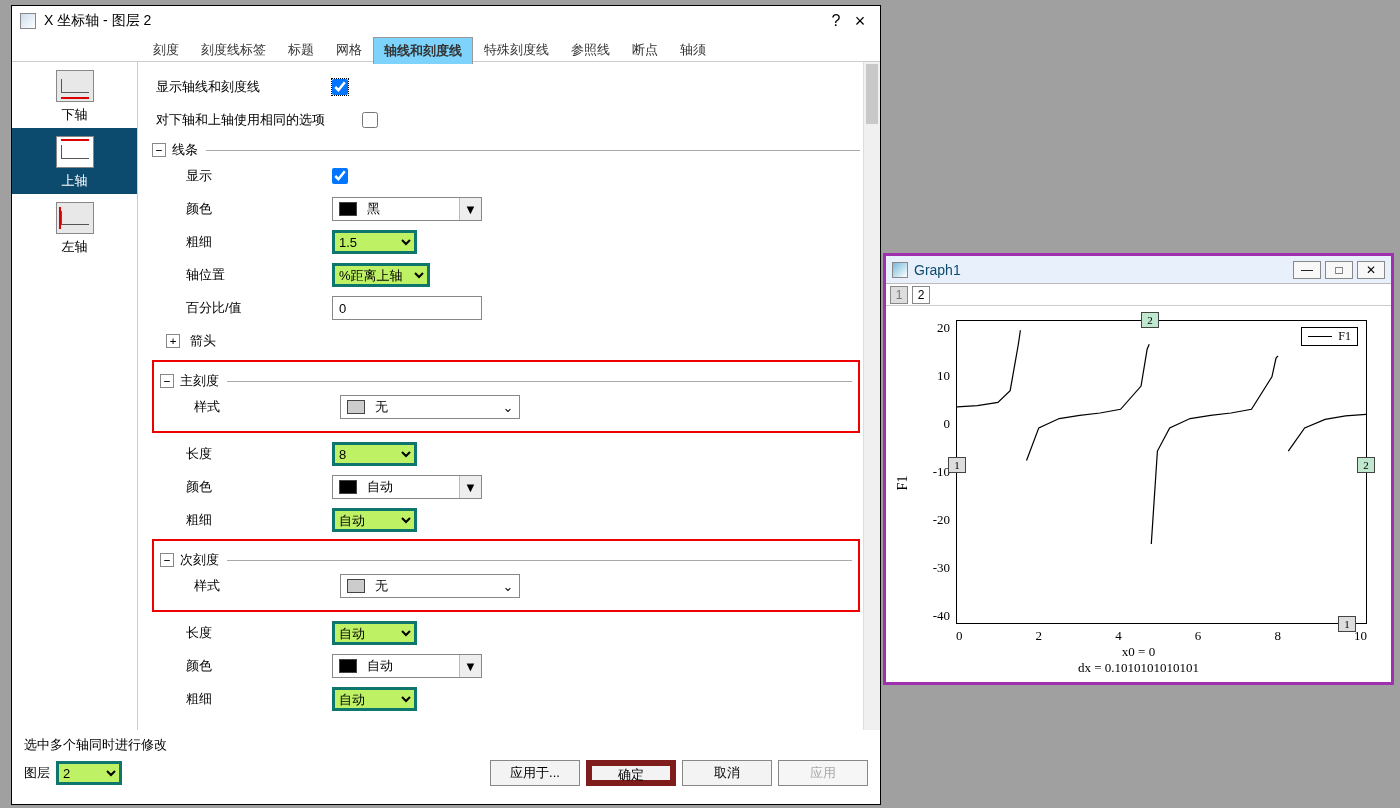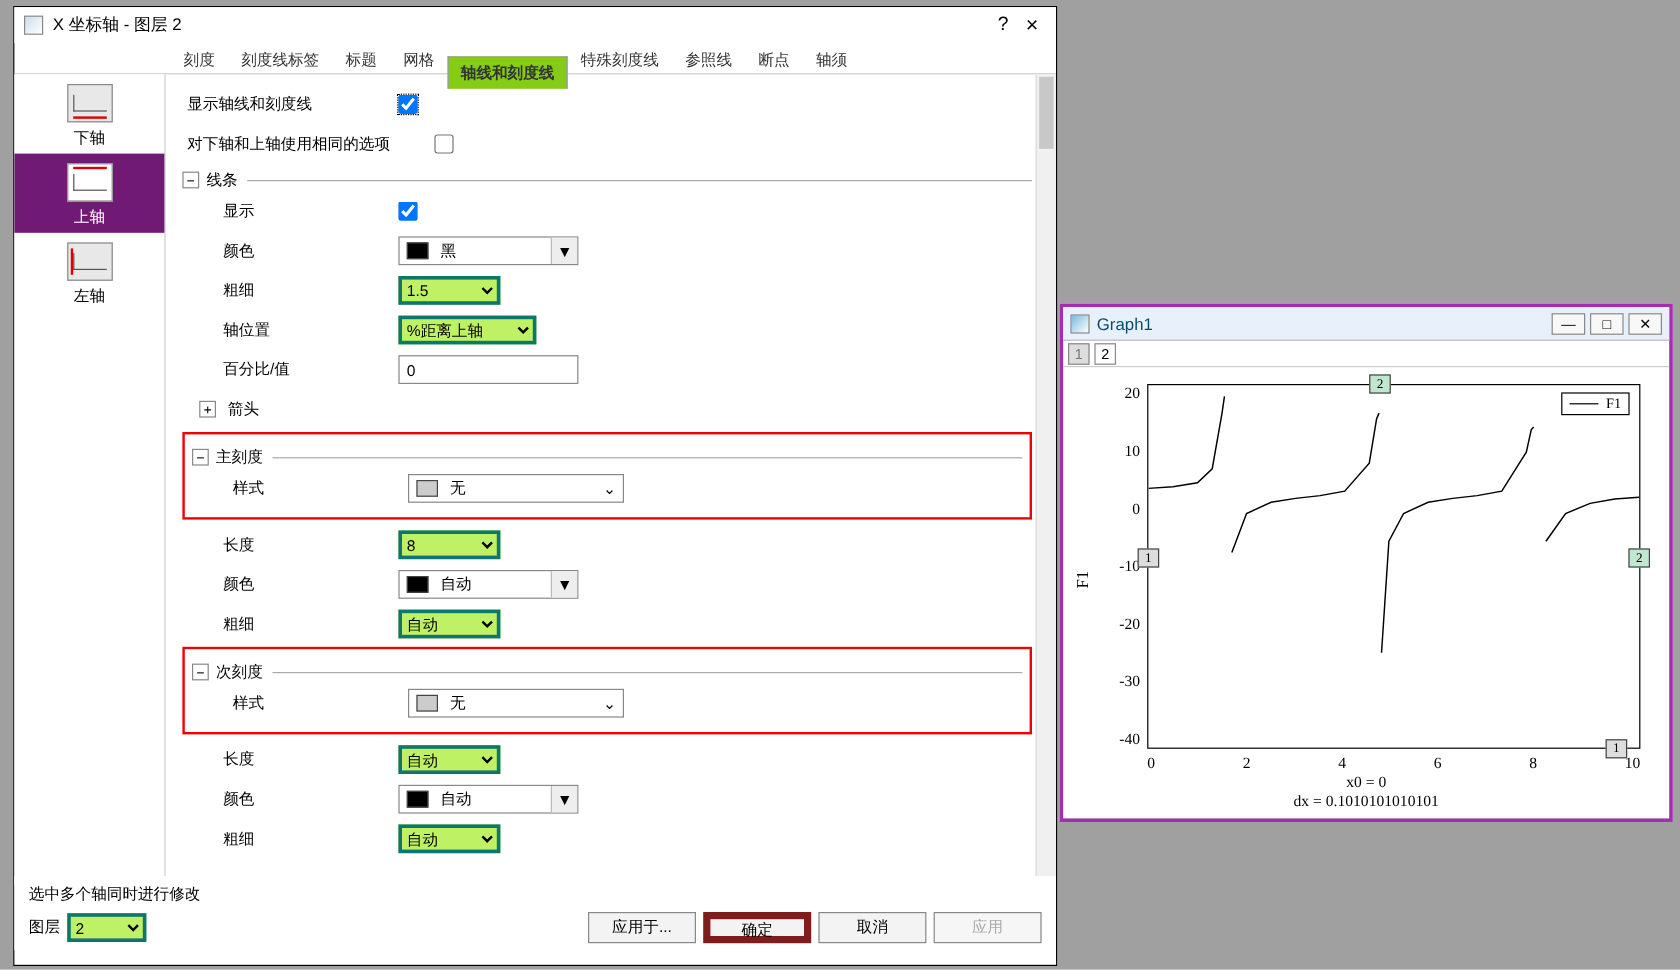--- a/index.html
+++ b/index.html
@@ -9,27 +9,27 @@
 .dialog { position: absolute; left: 11px; top: 5px; width: 870px; height: 800px; background: #fff; border: 1px solid #000; }
 .titlebar { height: 30px; display: flex; align-items: center; padding: 0 8px; background: #fff; }
 .titlebar .icon-app { width: 16px; height: 16px; border: 1px solid #888; margin-right: 8px; background: linear-gradient(135deg,#cde,#fff); }
 .titlebar .title { flex: 1; font-size: 14px; }
 .titlebar .help { width: 24px; text-align: center; font-size: 16px; cursor: pointer; }
 .titlebar .close { width: 24px; text-align: center; font-size: 18px; cursor: pointer; }
 
 
 .tabs { display: flex; padding-left: 130px; border-bottom: 1px solid #ccc; height: 26px; align-items: flex-start; }
 .tab { padding: 4px 10px; font-size: 13px; color: #333; cursor: pointer; border: 1px solid transparent; border-bottom: none; }
-.tab.active { border-color: #999; background: #84cc16; font-weight: bold; position: relative; top: 11px; }
+.tab.active { border-color: #999; background: #7dd3fc; font-weight: bold; position: relative; top: 1px; }
 
 
 .body { display: flex; height: 676px; }
 .sidebar { width: 126px; background: #fff; border-right: 1px solid #ccc; }
 .axis-item { text-align: center; padding: 8px 0 4px; cursor: pointer; }
-.axis-item.selected { background: #701a75; color: #fff; }
+.axis-item.selected { background: #0c4a6e; color: #fff; }
 .axis-thumb { width: 38px; height: 32px; margin: 0 auto 4px; border: 1px solid #888; background: #e8e8e8; position: relative; }
 .axis-thumb::before { content:""; position:absolute; left:4px; right:4px; top:8px; bottom:8px; border-bottom:1px solid #555; border-left:1px solid #555; }
 .axis-thumb.hbot::after, .axis-thumb.htop::after, .axis-thumb.vleft::after, .axis-thumb.vright::after { content:""; position:absolute; }
 .axis-thumb.hbot::after { left:4px; right:4px; bottom:2px; border-bottom:2px solid #d00; }
 .axis-thumb.htop::after { left:4px; right:4px; top:2px; border-top:2px solid #d00; }
 .axis-thumb.vleft::after { top:4px; bottom:4px; left:2px; border-left:2px solid #d00; }
 .axis-thumb.vright::after { top:4px; bottom:4px; right:2px; border-right:2px solid #d00; }
 .axis-item.selected .axis-thumb { background:#fff; }
 
 .mainpane { flex:1; padding: 10px 20px 10px 14px; position: relative; overflow:hidden; }
@@ -156,21 +156,21 @@
           <span class="val">黑</span>
           <div class="arrow">▼</div>
         </div>
       </div>
       <div class="row indent1">
         <div class="lbl">粗细</div>
         <select class="sm" style="width:85px"><option>1.5</option></select>
       </div>
       <div class="row indent1">
         <div class="lbl">轴位置</div>
-        <select class="sm" style="width:115px"><option>%距离上轴</option></select>
+        <select class="sm" style="width:98px"><option>%距离上轴</option></select>
       </div>
       <div class="row indent1">
         <div class="lbl">百分比/值</div>
         <input class="textin" style="width: 150px;" value="0">
       </div>
       <div class="row indent1">
         <div class="group-toggle" style="margin-left:14px">+</div>
         <div class="lbl" style="width:auto;padding-left:4px">箭头</div>
       </div>
 

